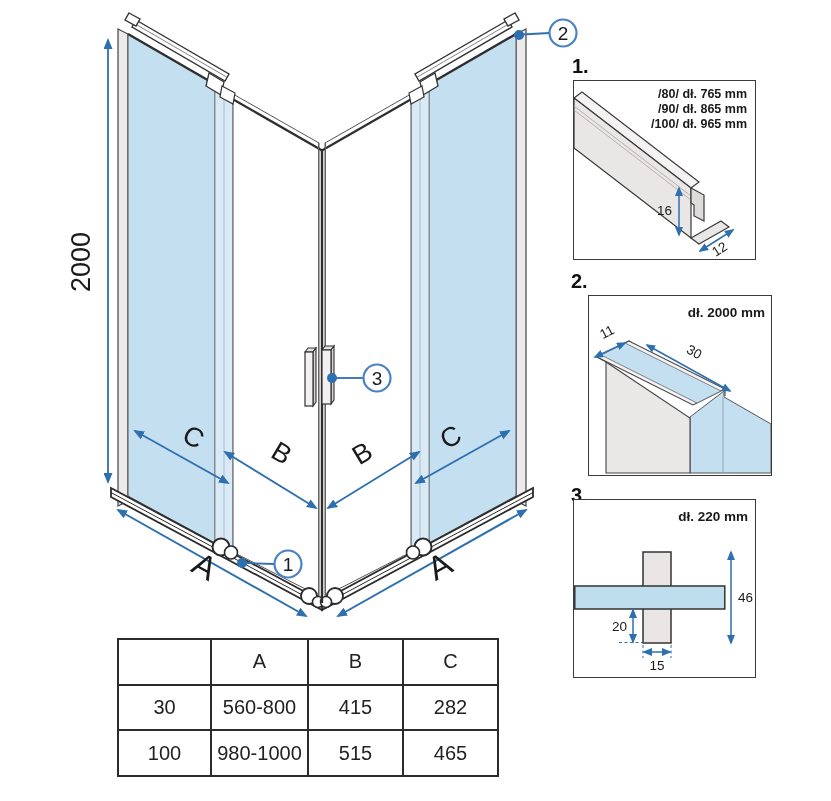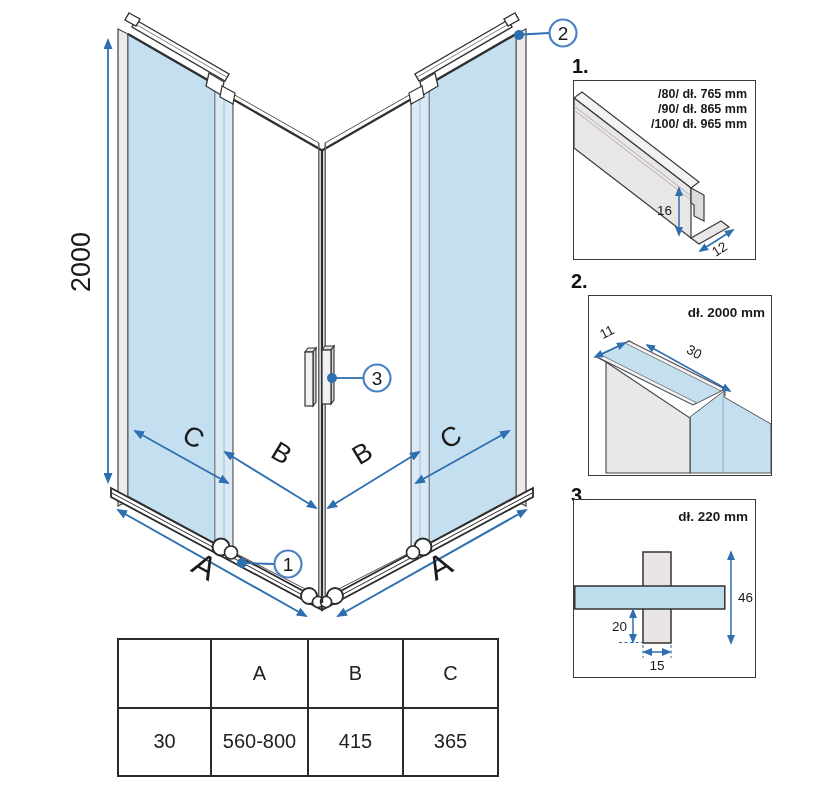--- a/index.html
+++ b/index.html
@@ -220,16 +220,22 @@
       <tr>
     <th></th>
     <th>A</th>
     <th>B</th>
     <th>C</th>
   </tr>
   <tr>
     <td>30</td>
     <td>560-800</td>
     <td>415</td>
-    <td>365</td>
+    <td>282</td>
+  </tr>
+  <tr>
+    <td>100</td>
+    <td>980-1000</td>
+    <td>515</td>
+    <td>465</td>
   </tr>
 </tbody>
   </table>
 
 </body></html>

